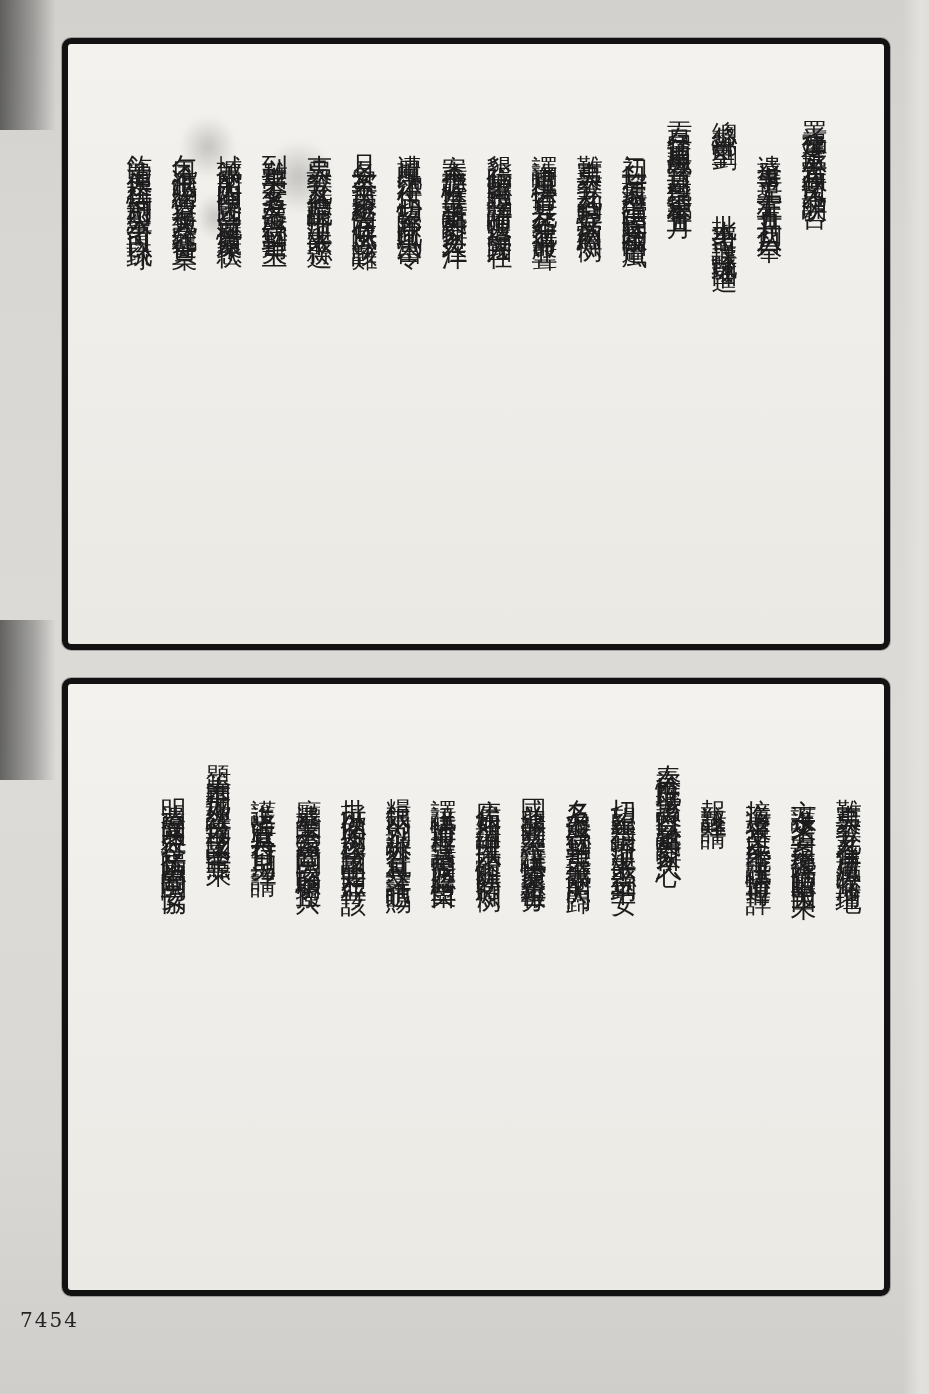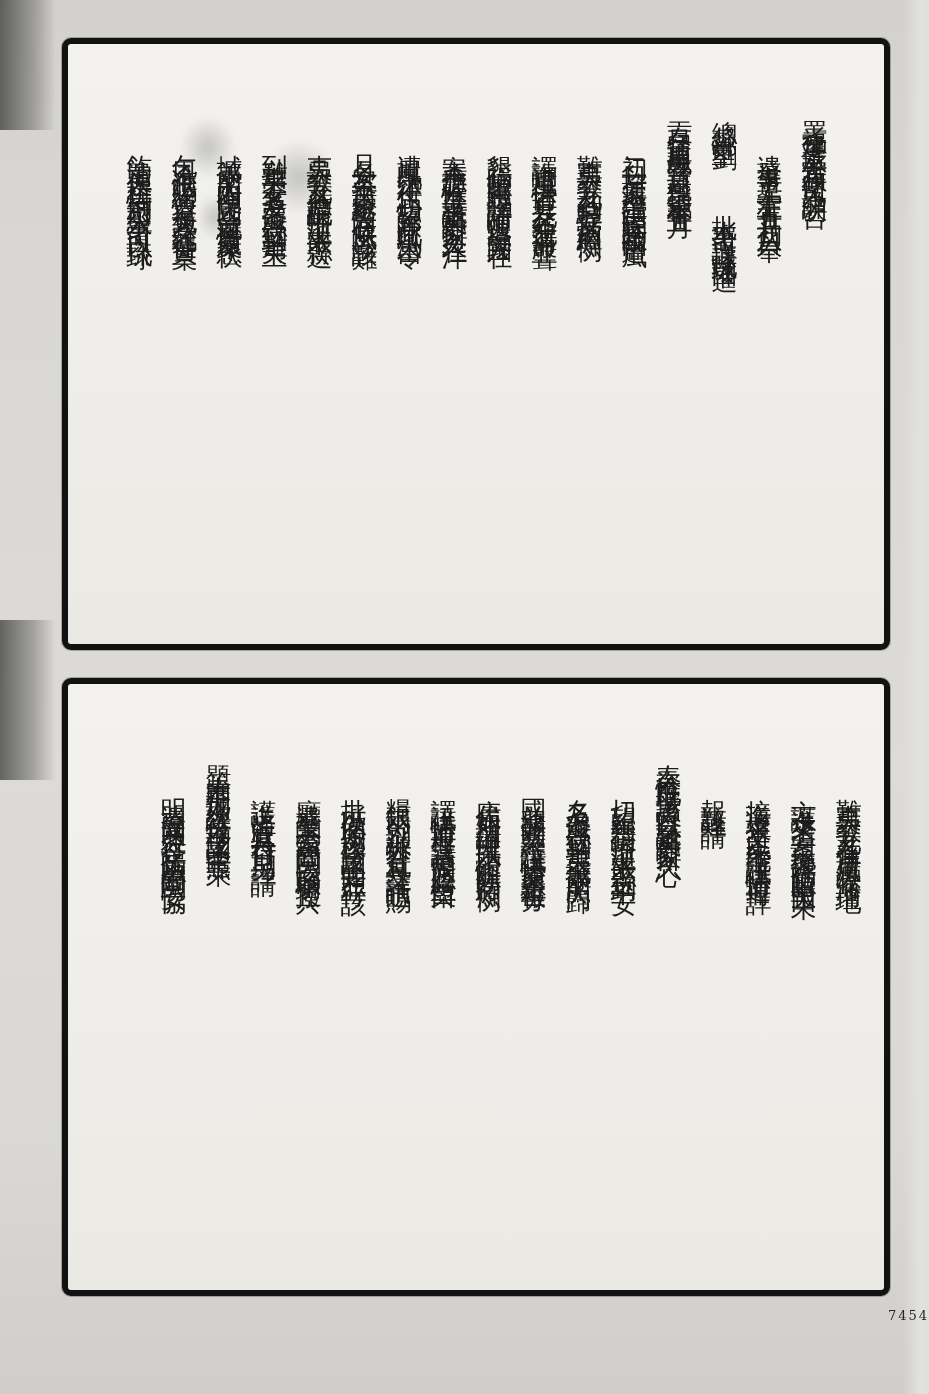--- a/index.html
+++ b/index.html
@@ -77,22 +77,22 @@
     filter: blur(3px);
     background: radial-gradient(ellipse at center, rgba(120,120,118,0.38), rgba(120,120,118,0) 70%);
   }
   .smudge.s1 { left: 112px; top: 72px;  width: 56px; height: 62px; }
   .smudge.s2 { left: 196px; top: 96px;  width: 70px; height: 74px; }
   .smudge.s3 { left: 128px; top: 150px; width: 40px; height: 46px; }
   .page-number {
     position: absolute;
     left: 0; right: 0;
     top: 1308px;
-    text-align: right;
-    font-size: 13px;
+    text-align: left;
+    font-size: 20px;
     letter-spacing: 2px;
     color: #262626;
     font-family: "DejaVu Serif", "Liberation Serif", serif;
     padding-left: 20px;
   }
 </style>
 </head>
 <body>
 
 <div class="scan-page">

